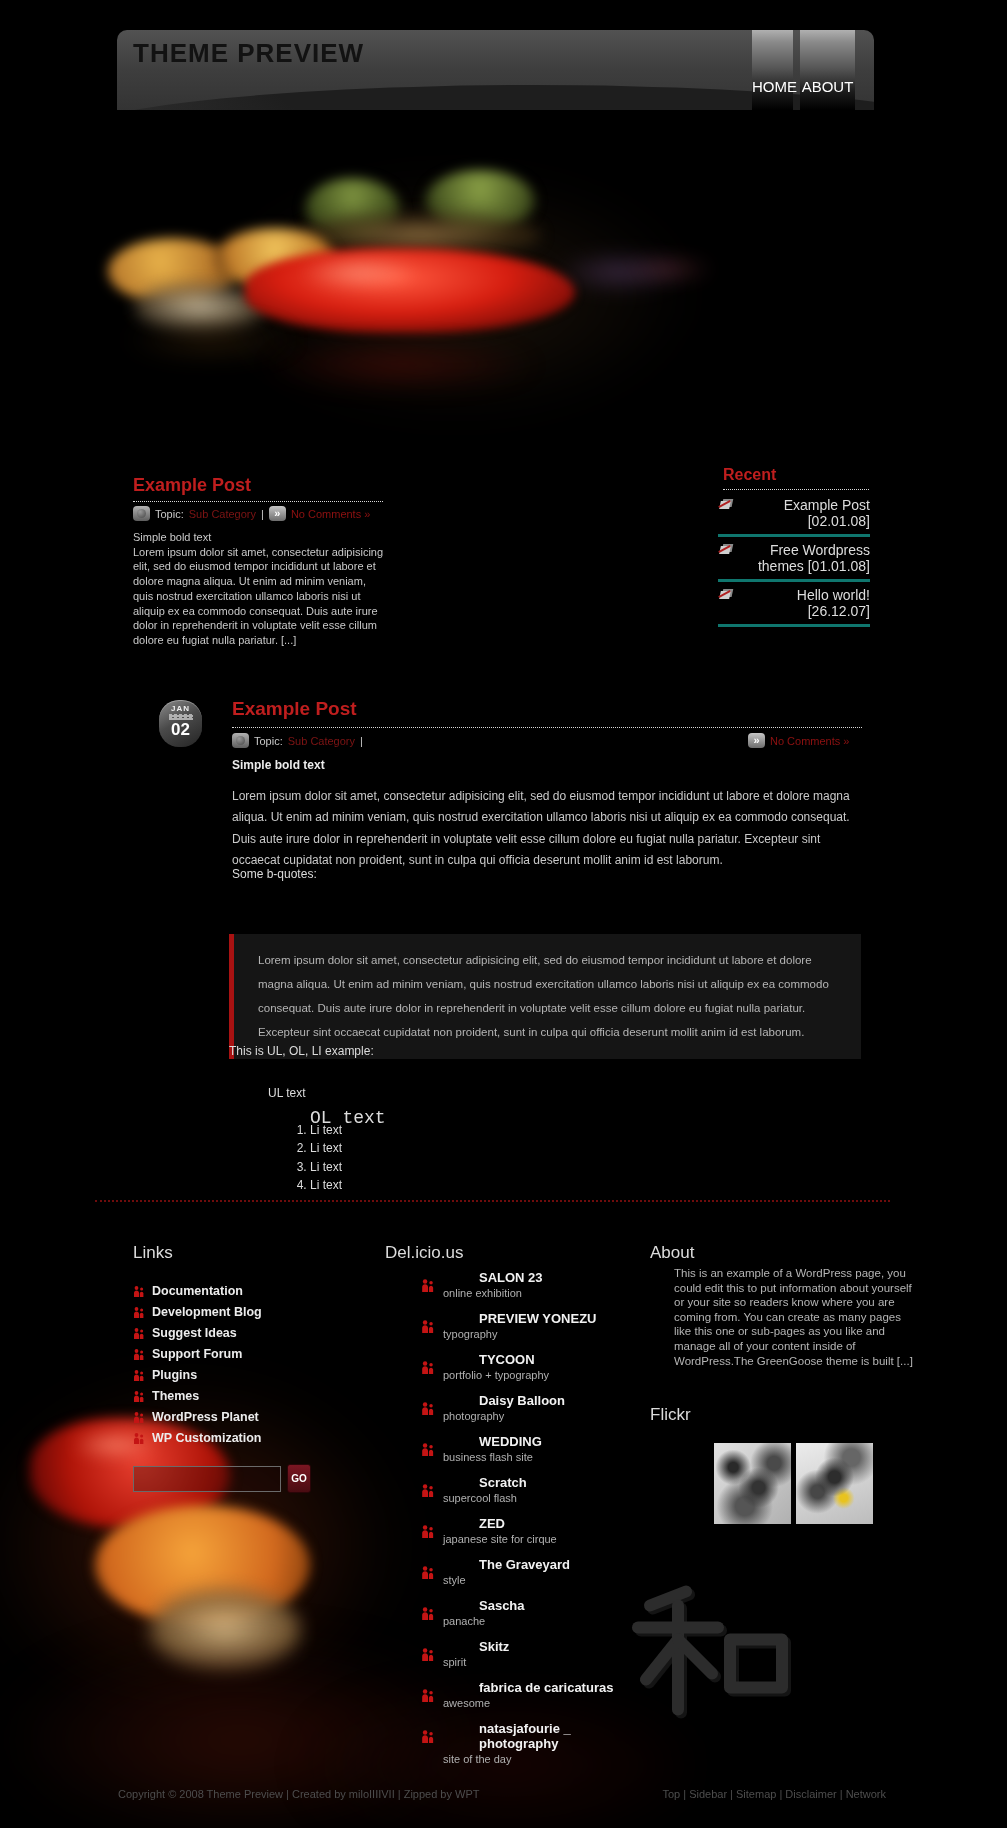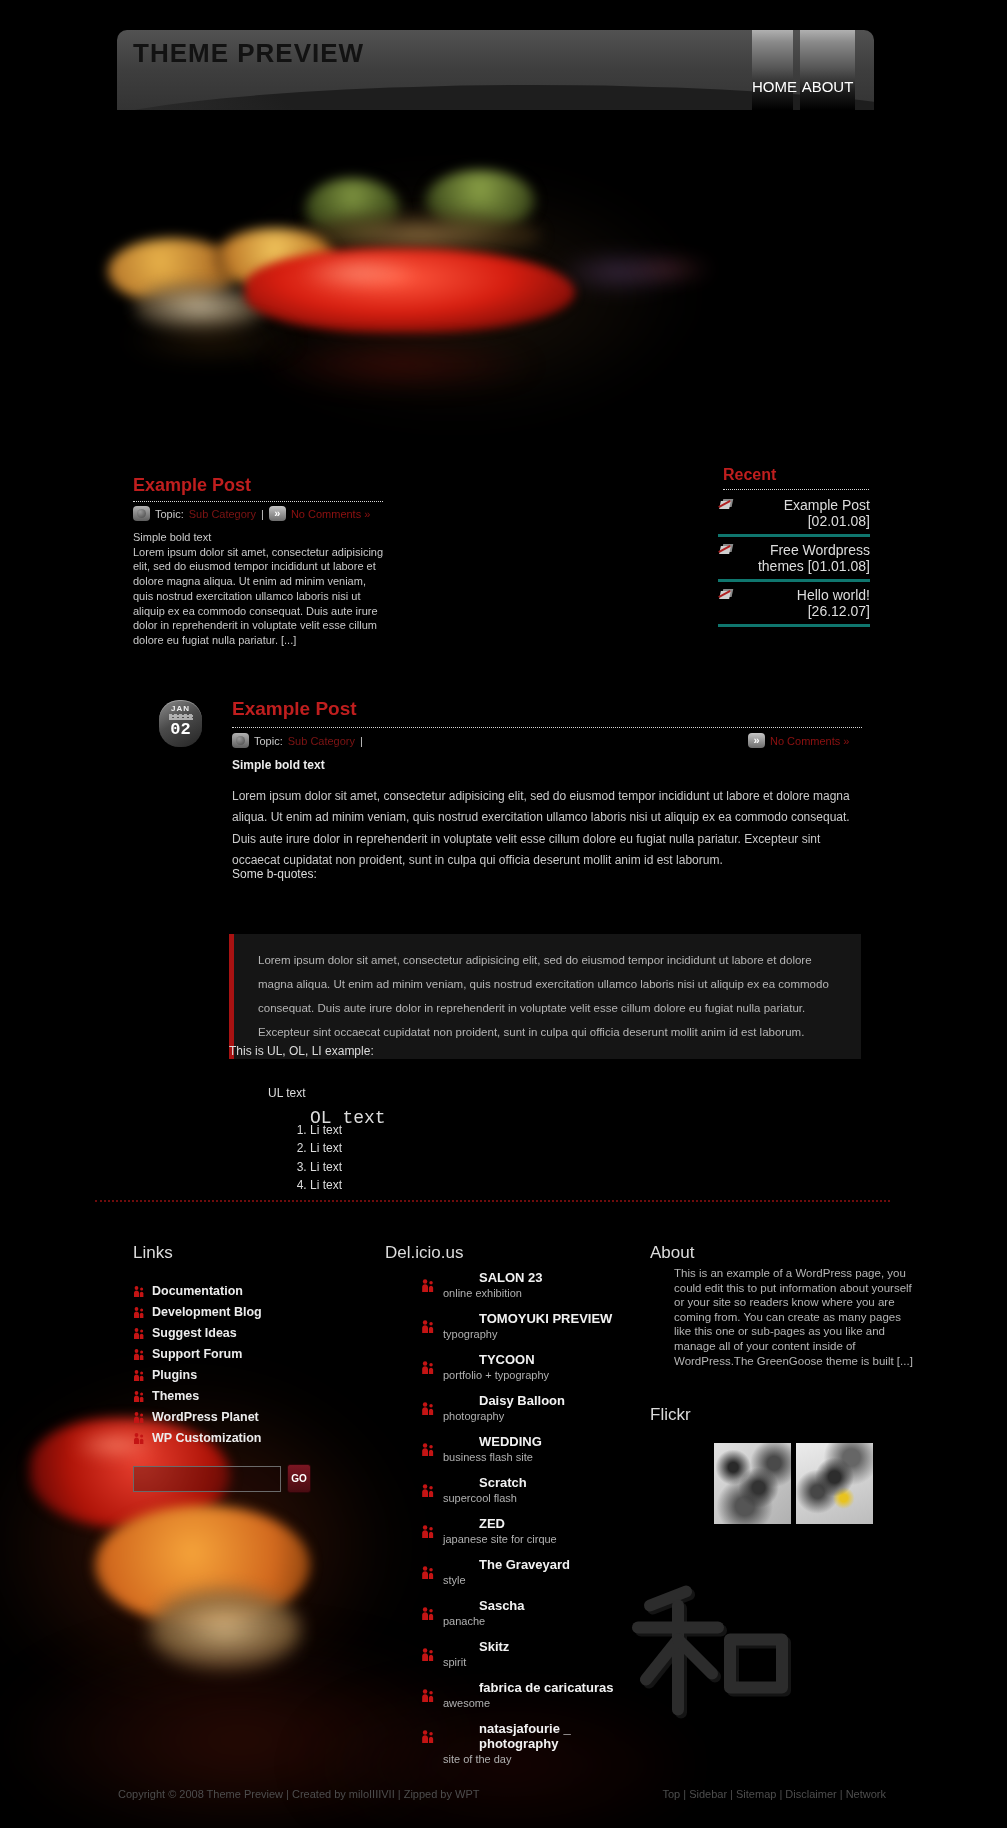--- a/index.html
+++ b/index.html
@@ -73,21 +73,21 @@
 
   
   .date-badge{left:159px;top:700px;width:43px;height:47px;border-radius:20px;
     background:linear-gradient(150deg,#8d8d8d,#4a4a4a 45%,#242424);
     box-shadow:inset 0 1px 0 rgba(255,255,255,.3);display:flex;flex-direction:column;
     align-items:center;justify-content:flex-start;padding-top:4px;box-sizing:border-box;}
   .date-month{font-size:8px;font-weight:bold;letter-spacing:1px;color:#f0f0f0;}
   .cal-grid{width:24px;height:6px;margin-top:1px;opacity:.8;
     background:repeating-linear-gradient(90deg,#c8c8c8 0 3px,transparent 3px 5px),
                repeating-linear-gradient(0deg,#c8c8c8 0 2px,transparent 2px 3px);}
-  .date-day{font-size:17px;font-weight:bold;color:#fff;line-height:1;margin-top:1px;font-family:Liberation Mono, monospace;}
+  .date-day{font-size:17px;font-weight:bold;color:#fff;line-height:1;margin-top:1px;}
   .m-title{left:232px;top:698px;width:400px;font-size:19px;border-bottom:none;}
   .m-rule{left:232px;top:727px;width:630px;border-top:1px dotted #d8d8d8;height:0;}
   .m-meta{left:232px;top:733px;}
   .m-comments{left:748px;top:733px;}
   .m-bold{left:232px;top:758px;font-size:12px;font-weight:bold;color:#ececec;}
   .m-para{left:232px;top:786px;width:634px;font-size:12px;line-height:1.78;color:#c9c9c9;}
   .m-bq-label{left:232px;top:867px;font-size:12px;color:#dcdcdc;}
   .m-quote{left:229px;top:934px;width:632px;box-sizing:border-box;background:#151515;
     border-left:5px solid #a81212;padding:14px 22px 14px 24px;font-size:11.5px;
     line-height:2.1;color:#b5b5b5;}
@@ -341,21 +341,21 @@
       <svg class="ppl-icon" viewBox="0 0 12 11">
           <use href="#ppl"></use>
         </svg>
       <div class="del-name">SALON 23</div>
       <div class="del-sub">online exhibition</div>
     </div>
     <div class="del-item">
       <svg class="ppl-icon" viewBox="0 0 12 11">
           <use href="#ppl"></use>
         </svg>
-      <div class="del-name">TOMOYUKI PREVIEW</div>
+      <div class="del-name">PREVIEW YONEZU</div>
       <div class="del-sub">typography</div>
     </div>
     <div class="del-item">
       <svg class="ppl-icon" viewBox="0 0 12 11">
           <use href="#ppl"></use>
         </svg>
       <div class="del-name">TYCOON</div>
       <div class="del-sub">portfolio + typography</div>
     </div>
     <div class="del-item">

